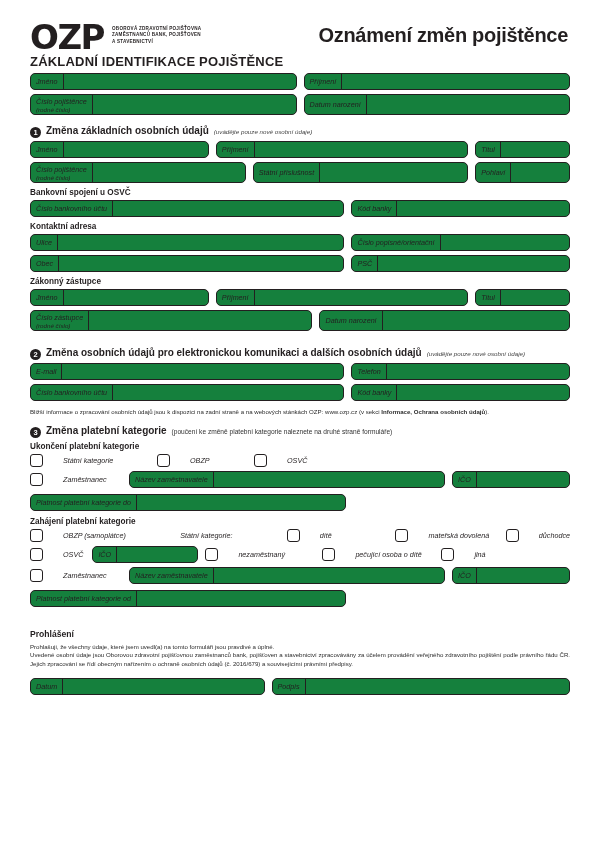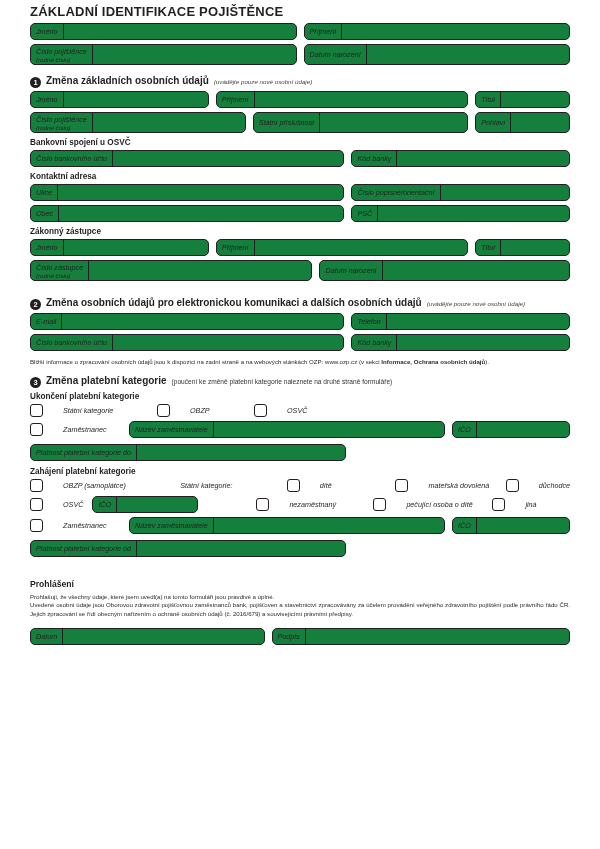--- a/index.html
+++ b/index.html
@@ -83,20 +83,29 @@
   .decl-head { font-size: 8.6px; font-weight: 700; margin-bottom: 4px; }
   .decl { font-size: 6.1px; line-height: 8.8px; text-align: justify; color: #2b2b2b; }
   .sec3-wrap { margin-top: 8px; }
   .decl-wrap { margin-top: 22px; }
 </style>
 </head>
 <body>
 
 <div class="page">
 
+  <div class="header">
+    <div class="logo-block">
+      <div class="logo-ozp">OZP</div>
+      <div class="logo-sub">OBOROVÁ ZDRAVOTNÍ POJIŠŤOVNA
+ZAMĚSTNANCŮ BANK, POJIŠŤOVEN
+A STAVEBNICTVÍ</div>
+    </div>
+    <div class="doc-title">Oznámení změn pojištěnce</div>
+  </div>
 
   <div class="sec-cap">ZÁKLADNÍ IDENTIFIKACE POJIŠTĚNCE</div>
 
   <div class="row">
     <div class="field" style="flex:1 1 50%">
       <div class="fl">Jméno</div>
       <div class="fv"></div>
     </div>
     <div class="field" style="flex:1 1 50%">
       <div class="fl">Příjmení</div>
@@ -319,21 +328,21 @@
 
     <div class="cbrow">
       <div class="cbitem">
         <span class="cb"></span>
         <span class="cblabel">OSVČ</span>
       </div>
       <div class="field" style="flex:0 0 106px; margin-left:2px">
         <div class="fl">IČO</div>
         <div class="fv"></div>
       </div>
-      <div class="cbitem" style="width:110px; margin-left:51px">
+      <div class="cbitem" style="width:110px; ">
         <span class="cb"></span>
         <span class="cblabel">nezaměstnaný</span>
       </div>
       <div class="cbitem" style="width:112px">
         <span class="cb"></span>
         <span class="cblabel">pečující osoba o dítě</span>
       </div>
       <div class="cbitem">
         <span class="cb"></span>
         <span class="cblabel">jiná</span>

